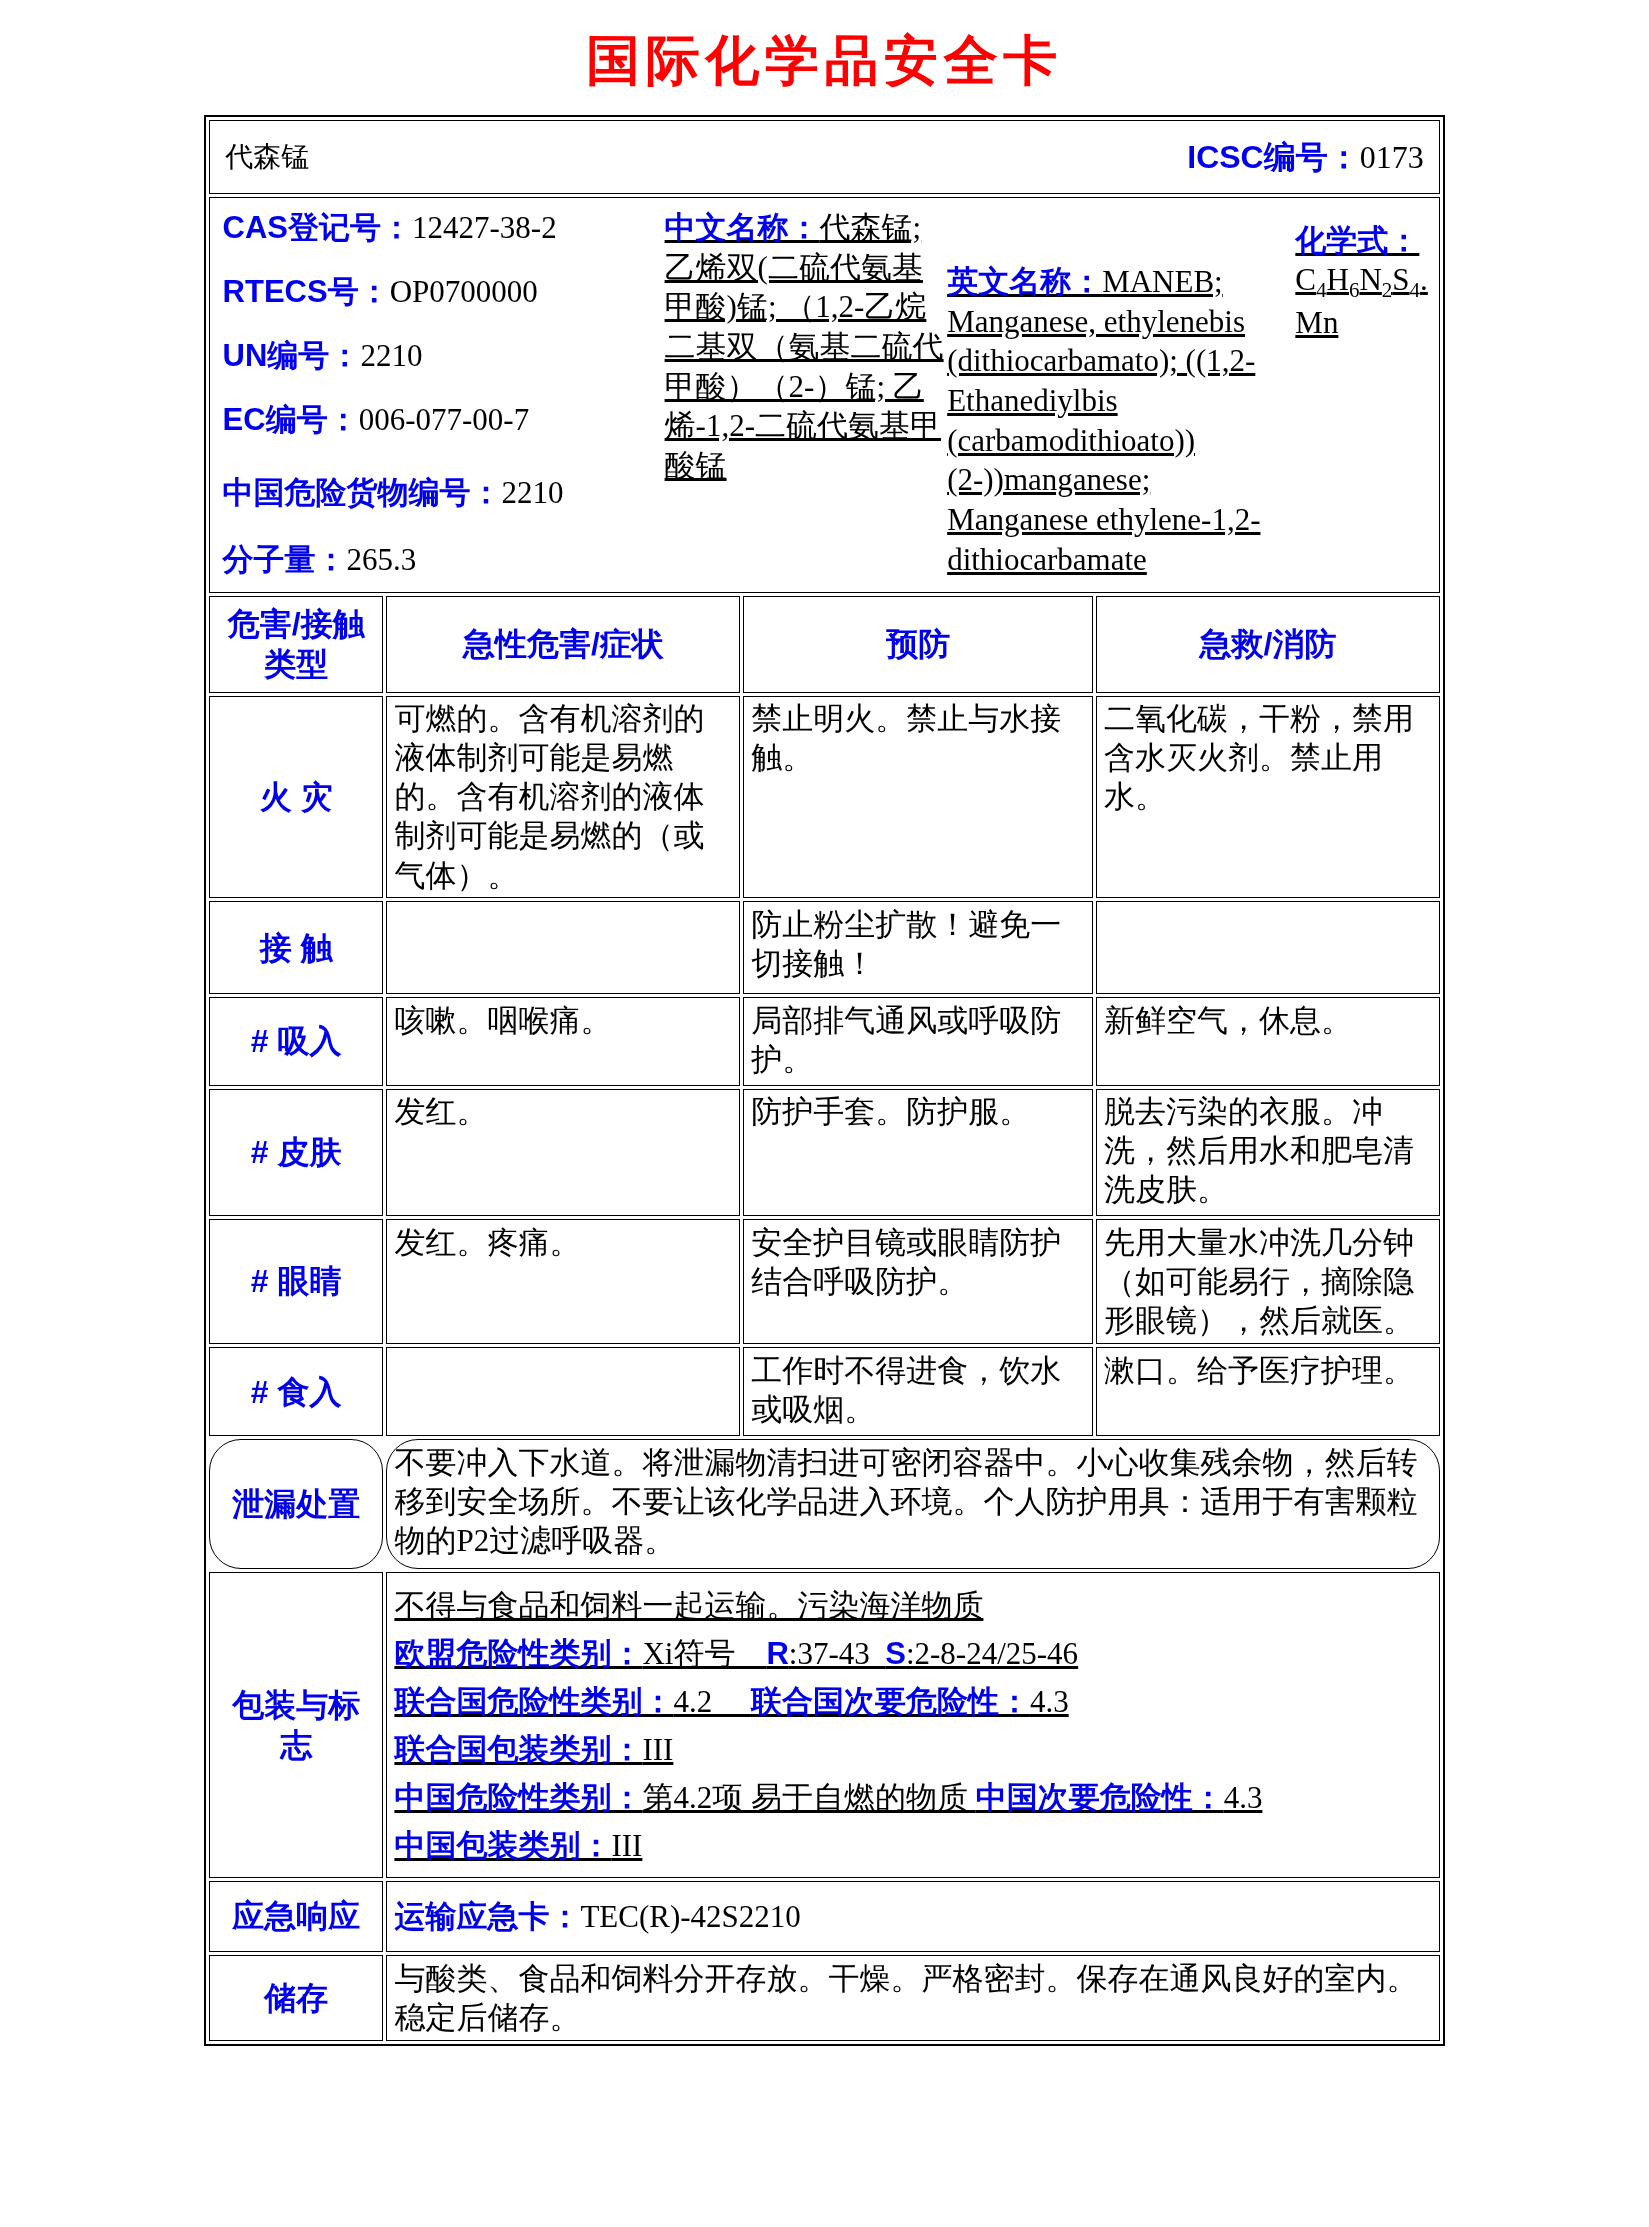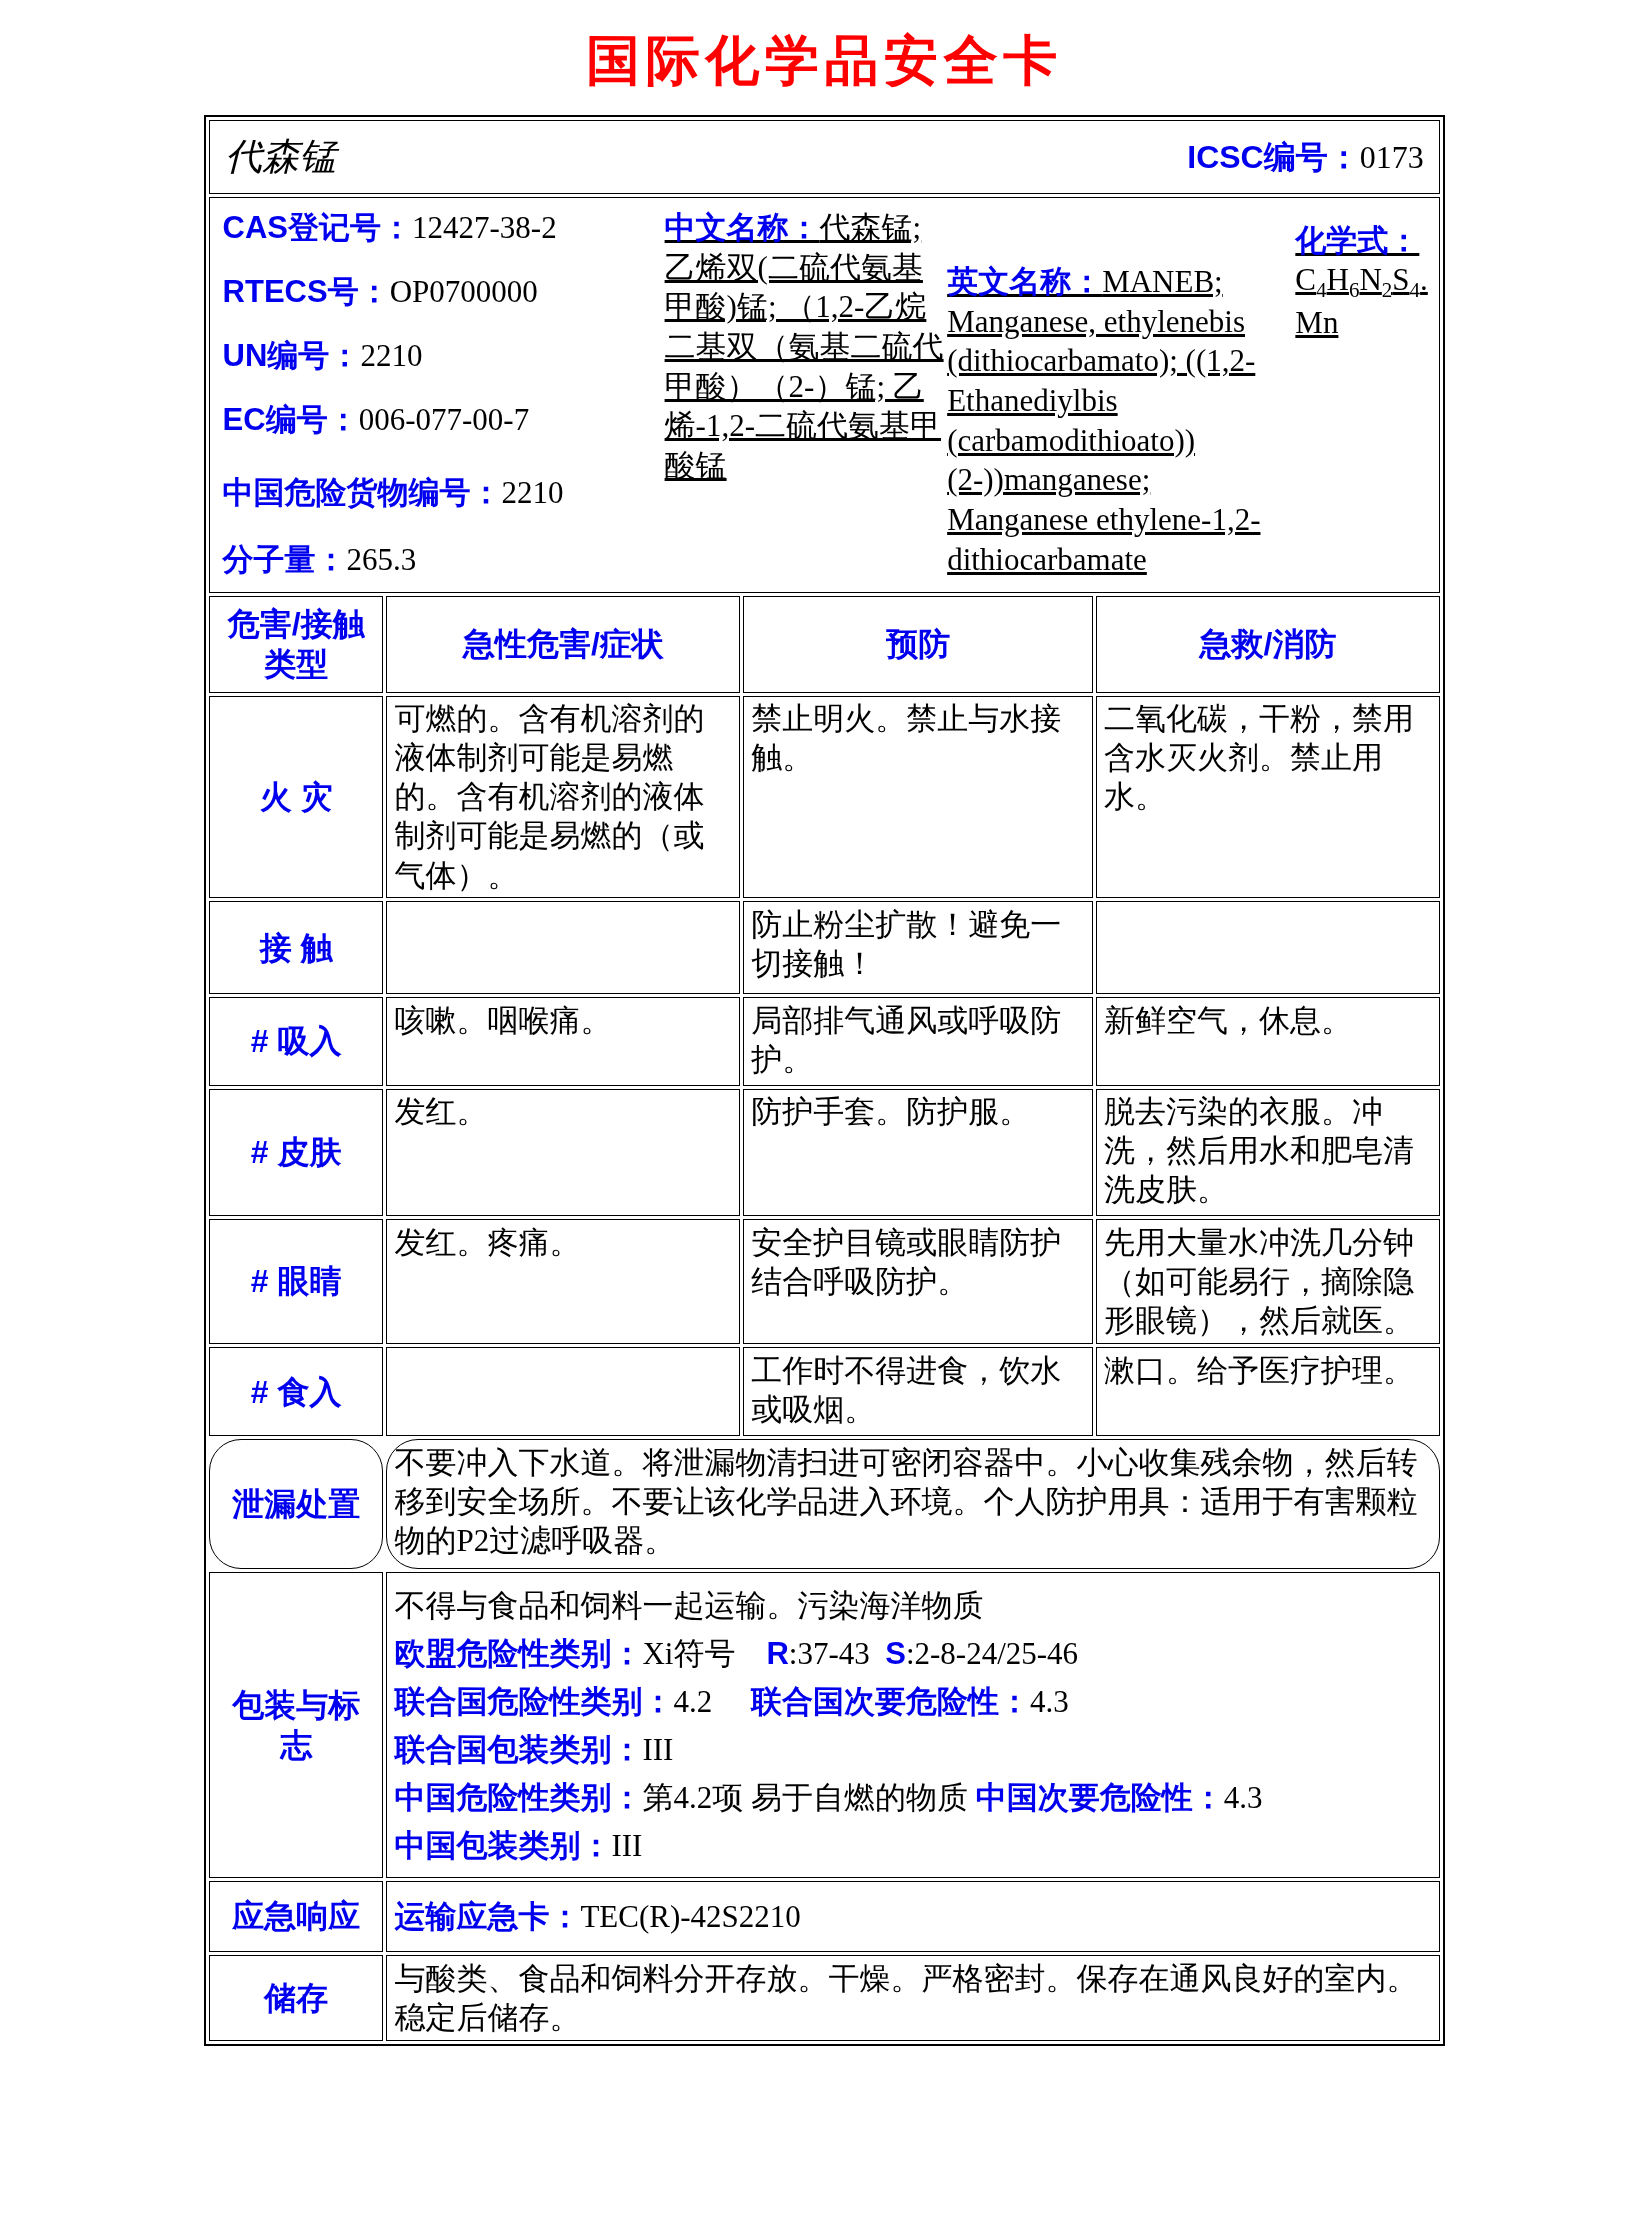--- a/index.html
+++ b/index.html
@@ -40,36 +40,36 @@
   .r-skin td{ height:120px; } .r-eye td{ height:117px; }
   .r-ing td{ height:82px; }
   .r-spill td{ height:122px;border-radius:32px; } .r-pack td{ height:281px; }
   .r-emer td{ height:63px; } .r-stor td{ height:78px; }
 
   .typecell{
     text-align:center; vertical-align:middle;
     font-size:32px;
   }
   .titleflex{ display:flex; justify-content:space-between; align-items:center; padding:0 8.3px; }
-  .titleflex .name{ font-size:37px;font-style:italic; }
+  .titleflex .name{ font-size:28px; }
   .titleflex .icsc{ font-size:32px; }
 
   .infoflex{ display:flex; height:100%; }
   .info-left{ width:424px; flex:none; display:flex; flex-direction:column; justify-content:space-between; padding:7px 0 9.7px 5.6px; }
   .idline{ margin-bottom:25px; font-size:31px; white-space:nowrap; }
   .idline:last-child{ margin-bottom:0;margin-top:34px; }
   .mwline{ font-size:31px; }
   .info-right{ flex:1; padding:7px 4.2px 9.7px 18px; display:flex; flex-direction:row;text-decoration:underline; }
   .namepara{ margin:0; font-size:31px; line-height:1.28; }
   .namepara.en{ margin-top:54px; line-height:1.28; }
   .formulaline{ margin-top:12.5px; font-size:31px; }
   .formulaline sub{ font-size:21px; }
 
   .spanline{ white-space:pre-wrap; margin:9px 0; }
-  .packwrap{ padding-top:1.4px; }
+  .packwrap{ padding-top:1.4px;text-decoration:underline; }
   .r-emer .spanline{ margin:0; }
   .r-emer td.body{ vertical-align:middle; }
 </style>
 </head>
 <body>
 
 <div class="page-title">国际化学品安全卡</div>
 
 <table class="card">
   <colgroup>

